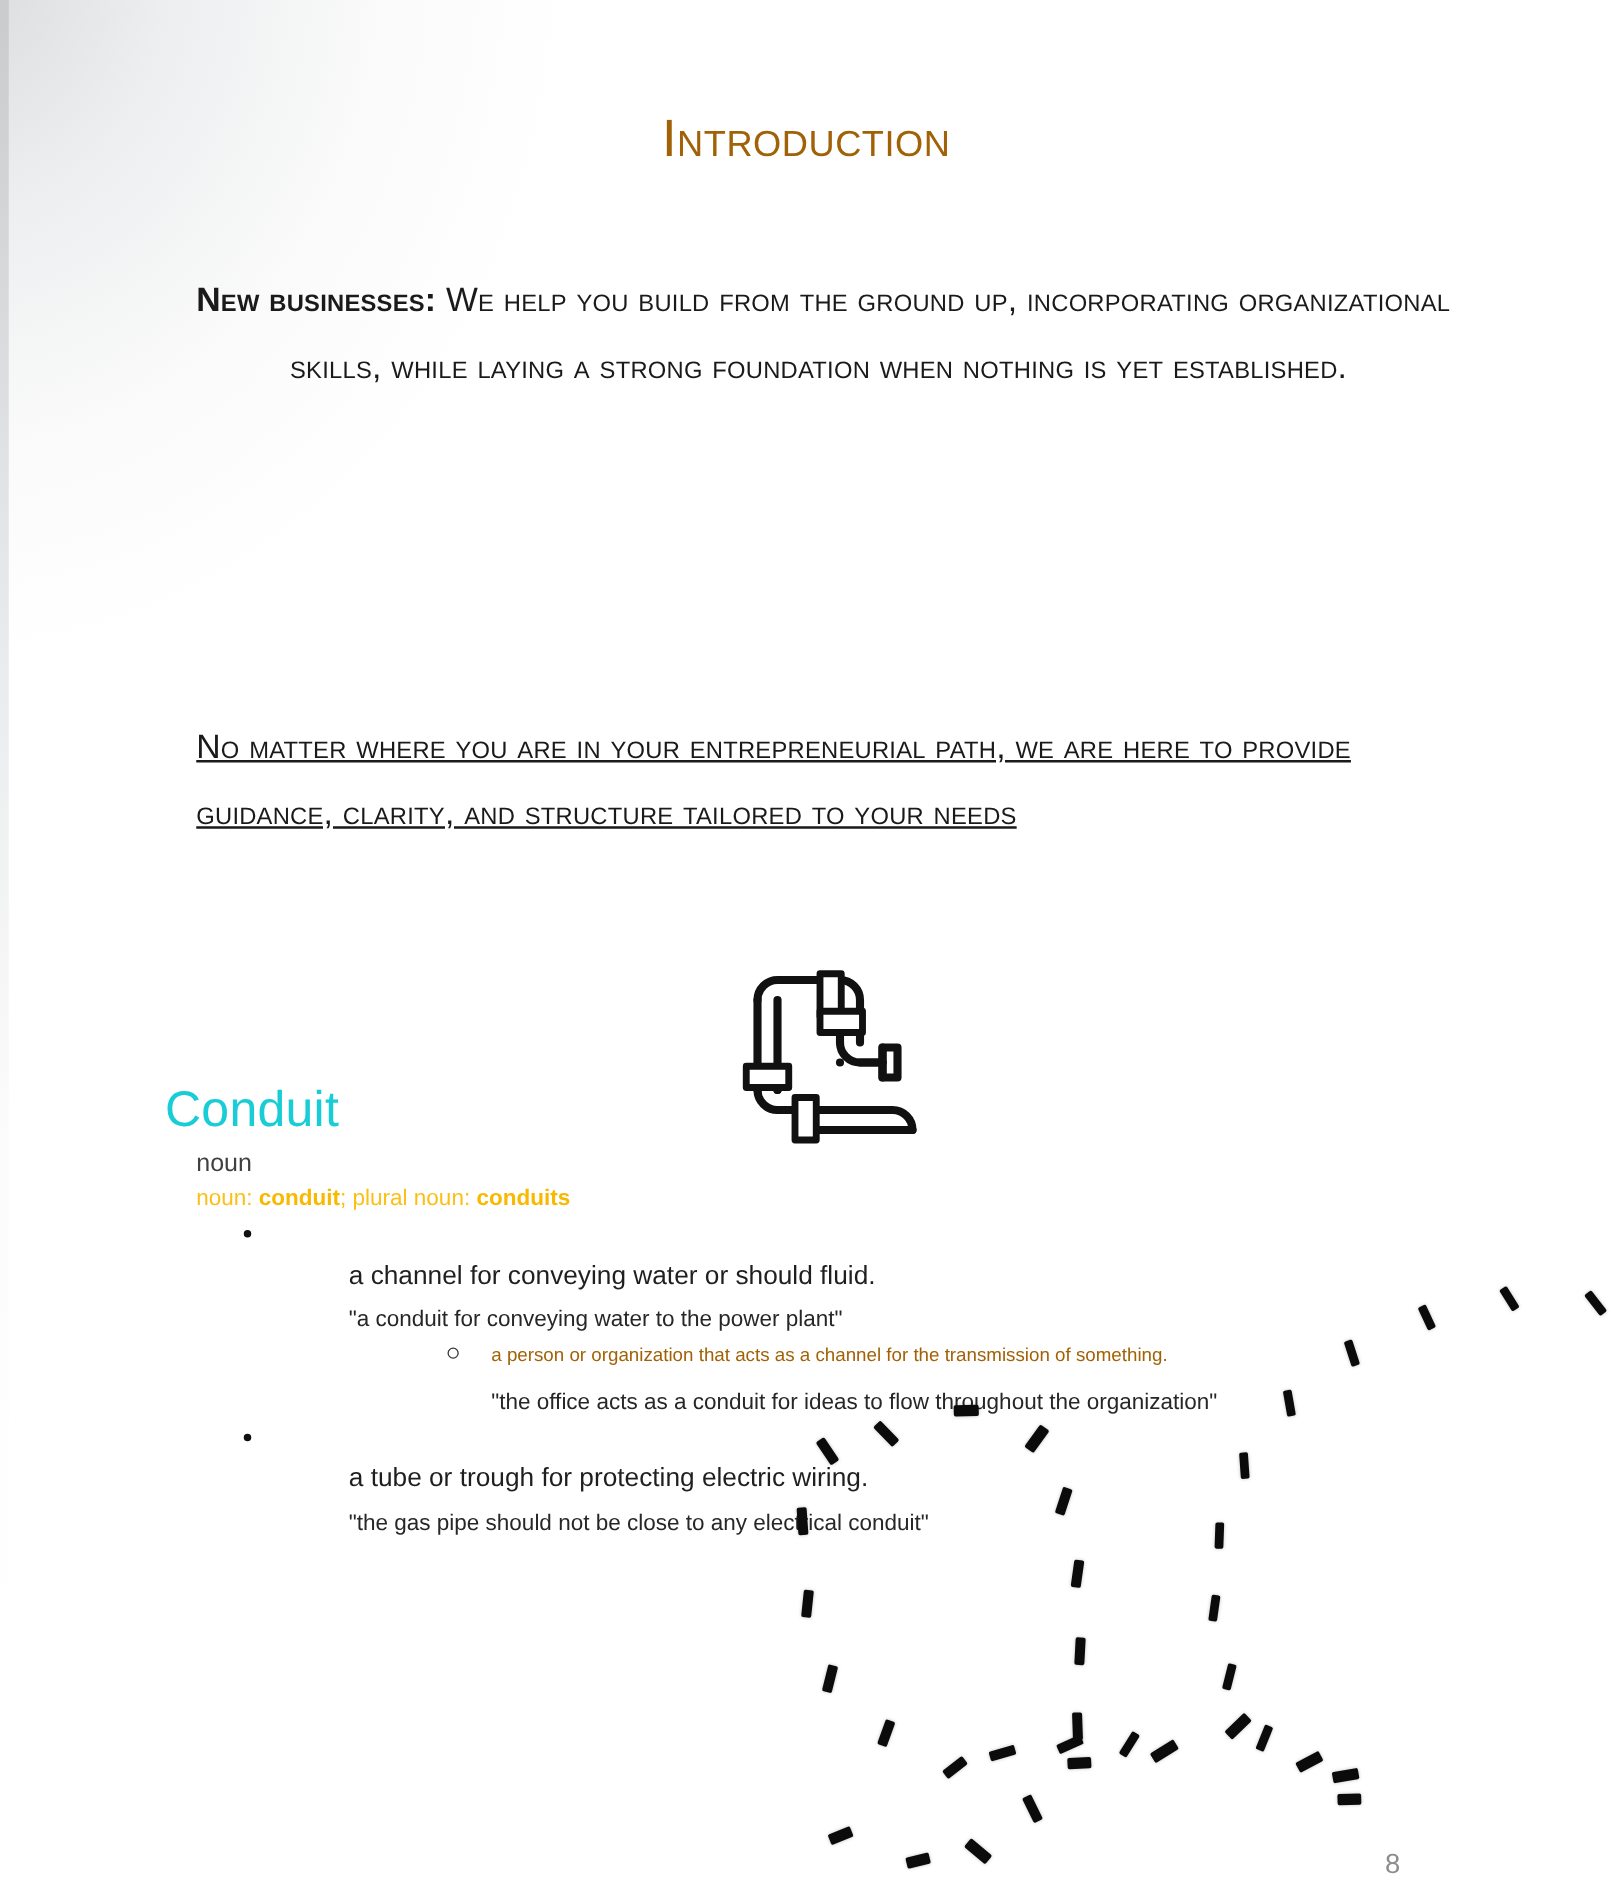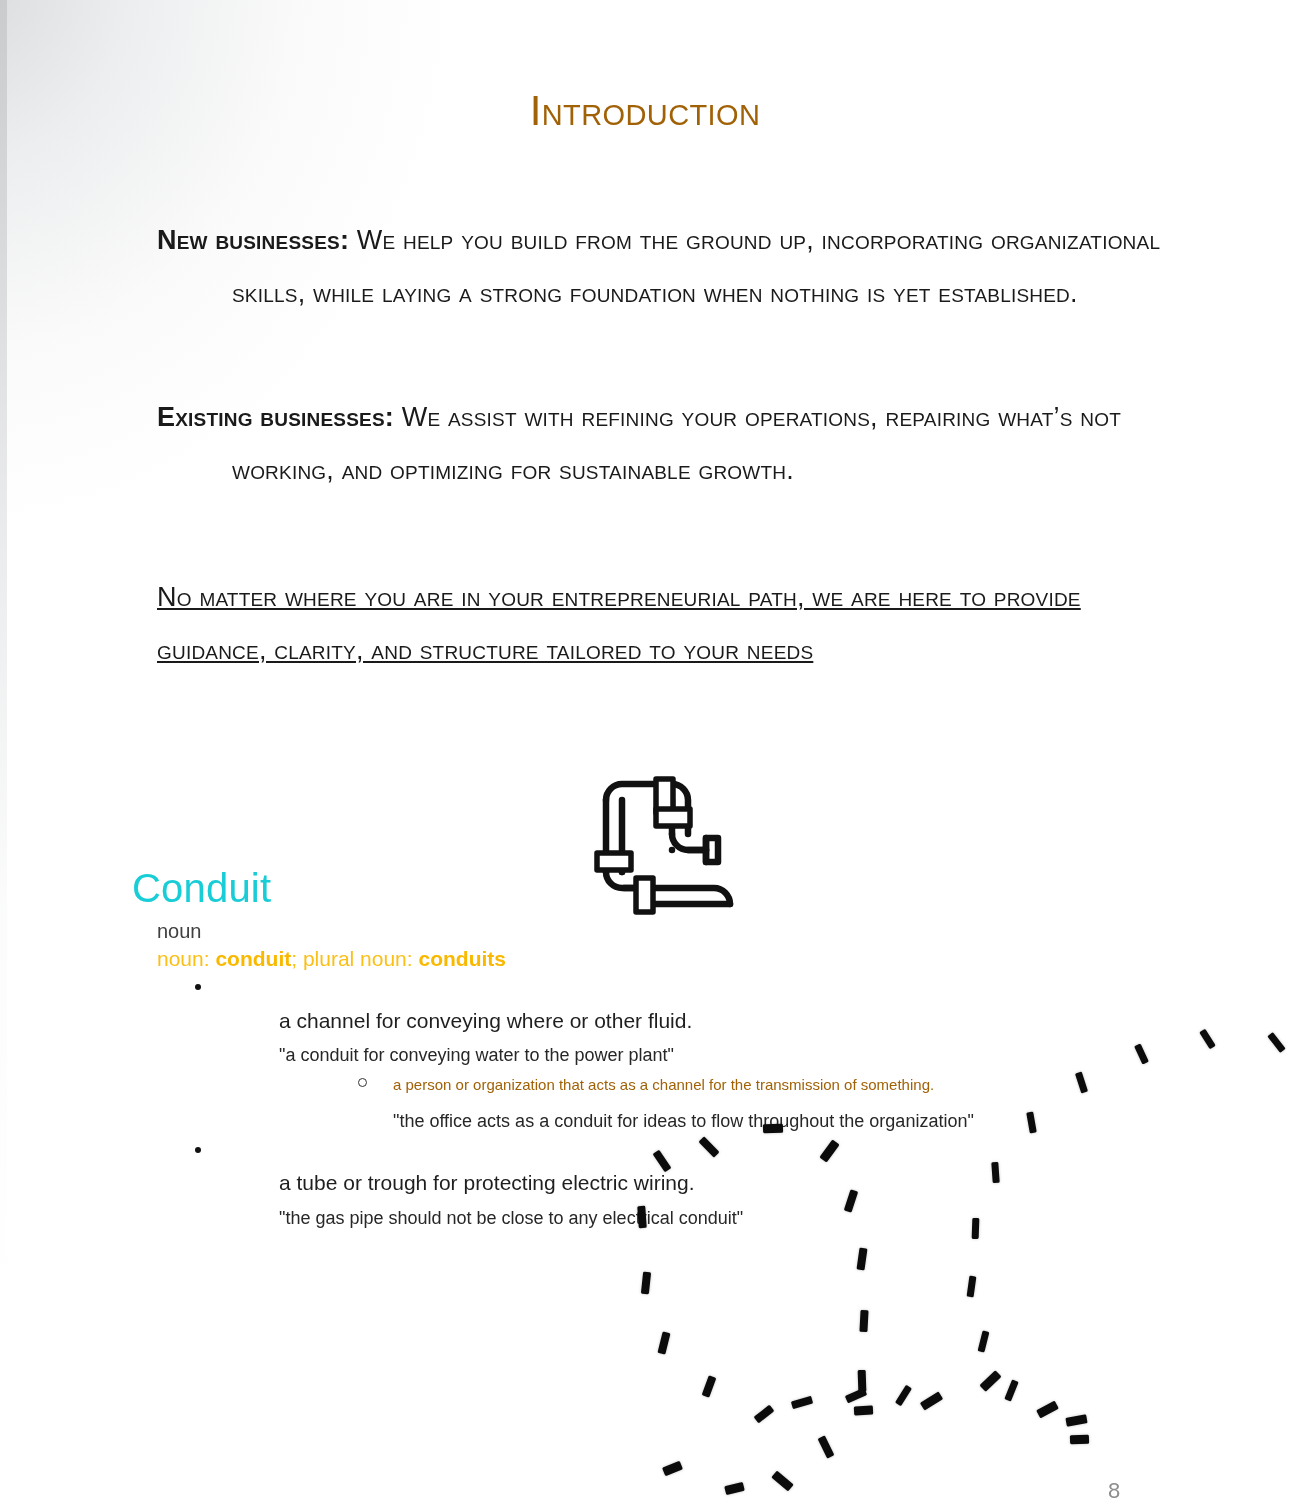--- a/index.html
+++ b/index.html
@@ -108,21 +108,21 @@
     left: 157px;
     top: 918px;
     font-size: 20px;
     color: #404040;
     line-height: 27px;
   }
   .dict-forms {
     position: absolute;
     left: 157px;
     top: 945px;
-    font-size: 21px;
+    font-size: 18px;
     color: #fbbf16;
     line-height: 27px;
   }
   .dict-forms b { font-weight: 700; color: #f9b900; }
   .bullet-dot {
     position: absolute;
     width: 6px; height: 6px;
     border-radius: 50%;
     background: #111;
   }
@@ -199,23 +199,20 @@
 
   <div class="bg-wash"></div>
   <div class="bg-edge"></div>
 
   <div class="doc-title">Introduction</div>
 
   <div class="body-block indented" id="para-new">
     <b>New businesses:</b><span> We help you build from the ground up, incorporating organizational skills, while laying a strong foundation when nothing is yet established.</span>
   </div>
 
-  <div class="body-block indented" id="para-existing">
-    <b>Existing businesses:</b><span> We assist with refining your operations, repairing what’s not working, and optimizing for sustainable growth.</span>
-  </div>
 
   <div class="body-block" id="para-closing">
     <span>No matter where you are in your entrepreneurial path, we are here to provide guidance, clarity, and structure tailored to your needs</span>
   </div>
 
   <div class="pipe-icon">
     <svg viewBox="0 0 160 160" width="160" height="160" aria-hidden="true">
       <g fill="none" stroke="#111111" stroke-width="6.5" stroke-linecap="round" stroke-linejoin="round">
 
         <path d="M26 38 A16 16 0 0 1 42 22 L92 22 A16 16 0 0 1 108 38 L108 55"></path>
@@ -249,21 +246,21 @@
 
   <div class="dict-word">Conduit</div>
 
   <div class="dict-pos">noun</div>
 
   <div class="dict-forms">
     <span>noun: </span><b>conduit</b><span>; plural noun: </span><b>conduits</b>
   </div>
 
   <div class="bullet-dot" style="left:195px; top:984px;"></div>
-  <div class="def-main" style="top:1007px;">a channel for conveying where or other fluid.</div>
+  <div class="def-main" style="top:1007px;">a channel for conveying water or should fluid.</div>
   <div class="def-quote" style="top:1043px;">"a conduit for conveying water to the power plant"</div>
   <div class="sub-circle" style="left:358px; top:1078px;"></div>
   <div class="def-sub" style="top:1073px;">a person or organization that acts as a channel for the transmission of something.</div>
   <div class="def-sub-quote" style="top:1109px;">"the office acts as a conduit for ideas to flow throughout the organization"</div>
 
   <div class="bullet-dot" style="left:195px; top:1147px;"></div>
   <div class="def-main" style="top:1169px;">a tube or trough for protecting electric wiring.</div>
   <div class="def-quote" style="top:1206px;">"the gas pipe should not be close to any electrical conduit"</div>
 
   <div class="dash-swirl">

